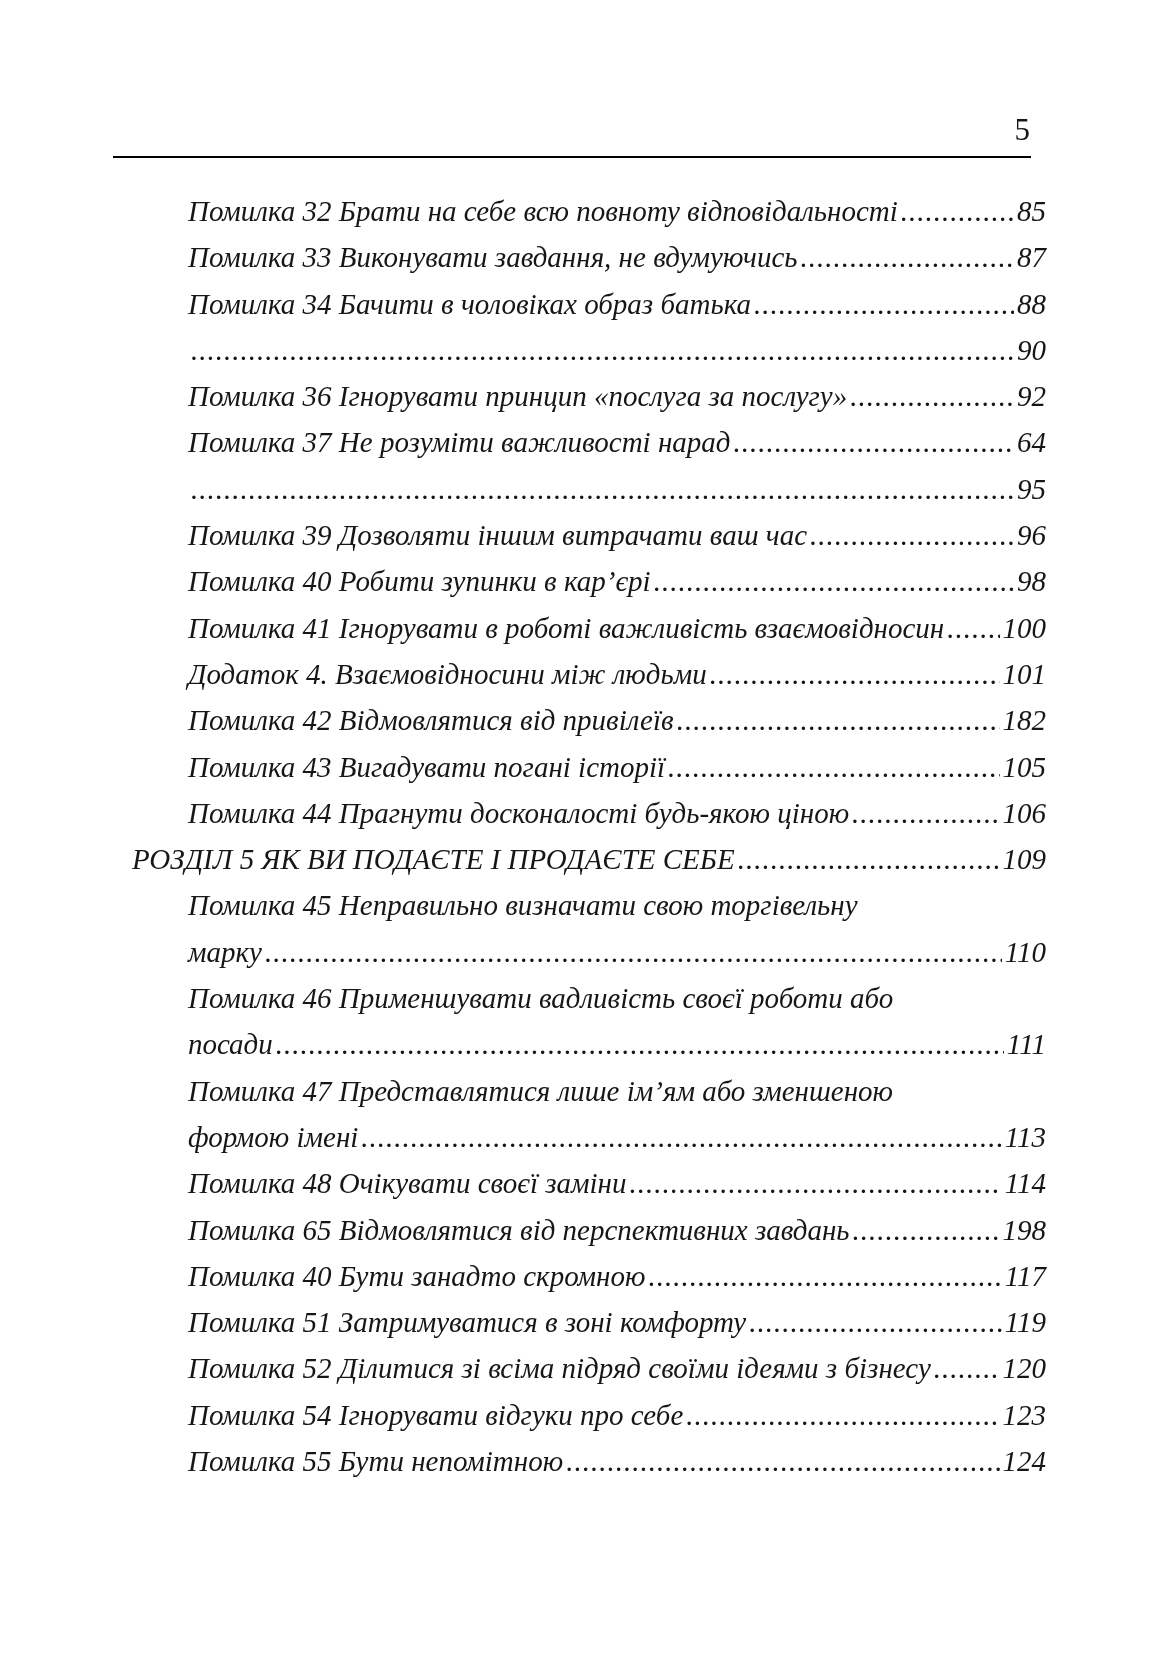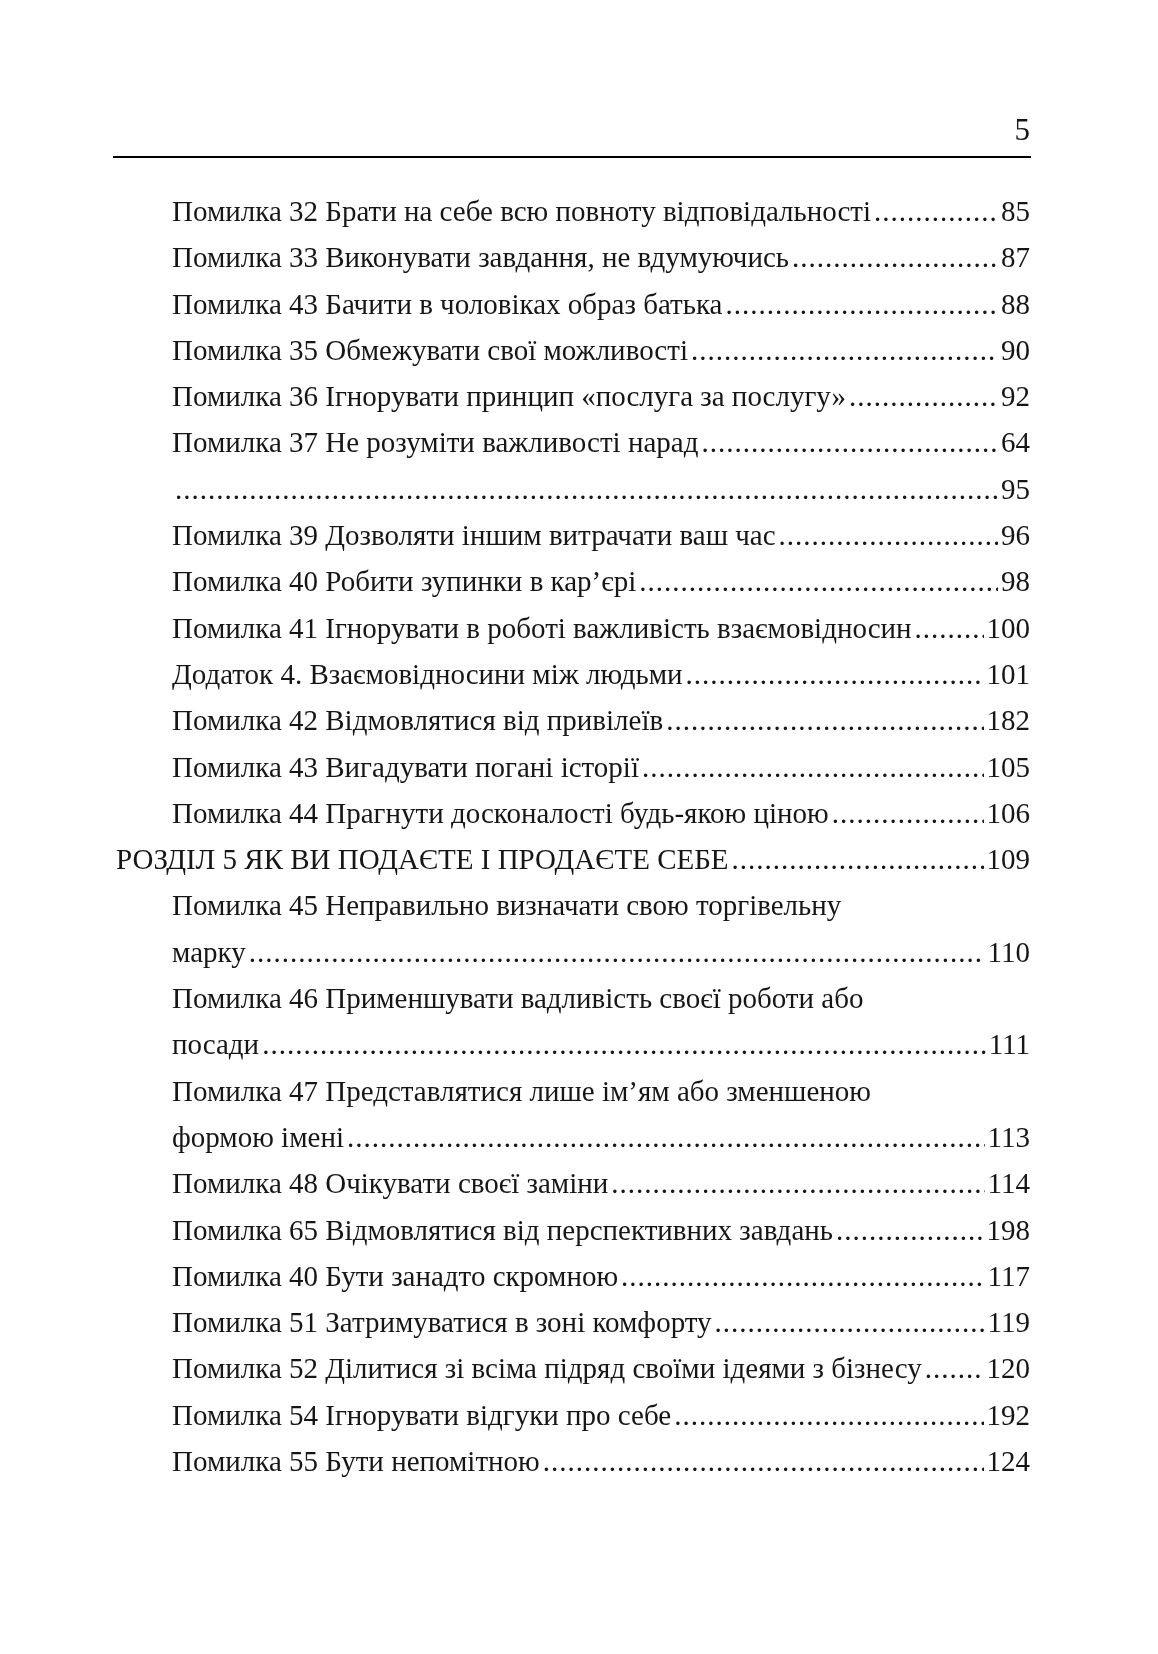--- a/index.html
+++ b/index.html
@@ -31,22 +31,23 @@
     position: absolute;
     top: 156px;
     left: 113px;
     width: 918px;
     height: 2px;
     background: #000000;
   }
   .toc {
     position: absolute;
     top: 188px;
-    left: 116px;
+    left: 132px;
     width: 914px;
+    font-style: italic;
   }
   .entry {
     padding-left: 56px;
   }
   .entry.chapter {
     padding-left: 0;
   }
   .line {
     font-size: 29px;
     line-height: 46.3px;
@@ -96,28 +97,27 @@
       </div>
       <div class="entry">
         <div class="line last">
           <span class="title">Помилка 33 Виконувати завдання, не вдумуючись</span>
           <span class="dots"></span>
           <span class="pagenum">87</span>
         </div>
       </div>
       <div class="entry">
         <div class="line last">
-          <span class="title">Помилка 43 Бачити в чоловіках образ батька</span>
+          <span class="title">Помилка 34 Бачити в чоловіках образ батька</span>
           <span class="dots"></span>
           <span class="pagenum">88</span>
         </div>
       </div>
       <div class="entry">
         <div class="line last">
-          <span class="title">Помилка 35 Обмежувати свої можливості</span>
           <span class="dots"></span>
           <span class="pagenum">90</span>
         </div>
       </div>
       <div class="entry">
         <div class="line last">
           <span class="title">Помилка 36 Ігнорувати принцип «послуга за послугу»</span>
           <span class="dots"></span>
           <span class="pagenum">92</span>
         </div>
@@ -247,21 +247,21 @@
         <div class="line last">
           <span class="title">Помилка 52 Ділитися зі всіма підряд своїми ідеями з бізнесу</span>
           <span class="dots"></span>
           <span class="pagenum">120</span>
         </div>
       </div>
       <div class="entry">
         <div class="line last">
           <span class="title">Помилка 54 Ігнорувати відгуки про себе</span>
           <span class="dots"></span>
-          <span class="pagenum">192</span>
+          <span class="pagenum">123</span>
         </div>
       </div>
       <div class="entry">
         <div class="line last">
           <span class="title">Помилка 55 Бути непомітною</span>
           <span class="dots"></span>
           <span class="pagenum">124</span>
         </div>
       </div>
     </nav>

